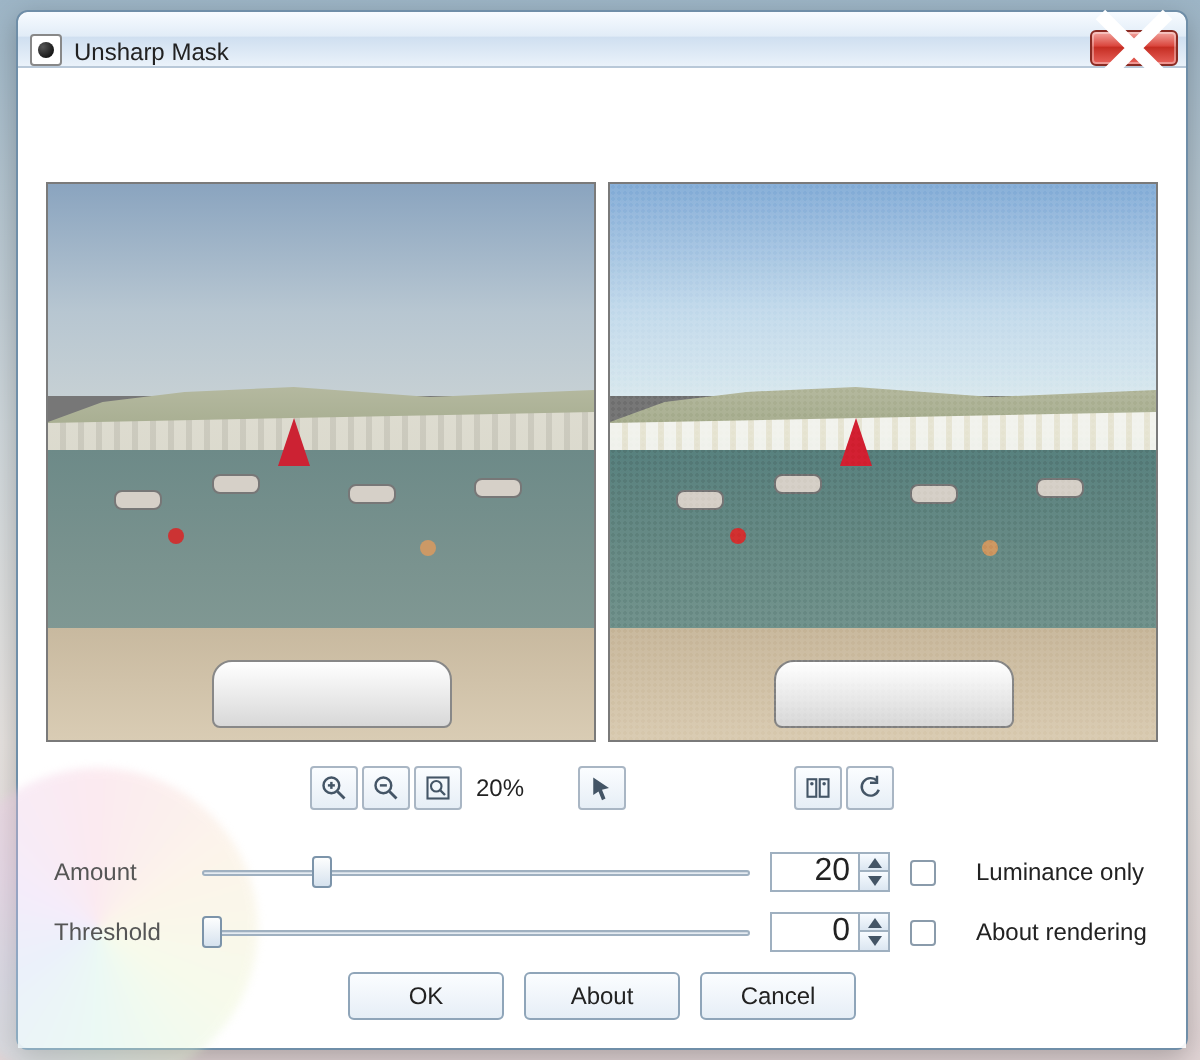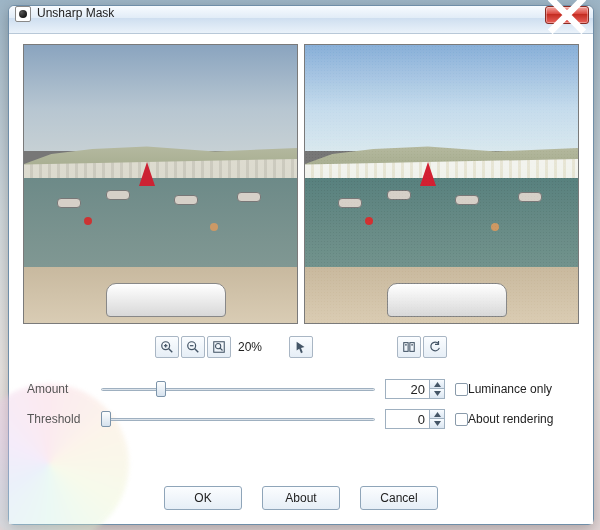--- a/index.html
+++ b/index.html
@@ -15,40 +15,40 @@
     border:1px solid #6f8ea8;
     border-radius:6px;
     box-shadow:0 4px 14px rgba(0,0,0,0.25);
     display:flex; flex-direction:column;
   }
   .titlebar {
     height:28px;
     background:linear-gradient(180deg,#f7fbff,#e1ecf7 45%,#cfdff0 46%,#eaf2fa);
     border-bottom:1px solid #b8c8d8;
     border-radius:6px 6px 0 0;
-    display:flex; align-items:flex-start; padding:0 4px 0 6px;
+    display:flex; align-items:flex-end; padding:0 4px 0 6px;
     font-size:12px; color:#222;
   }
   .titlebar .appicon {
     width:16px;height:16px;margin-right:6px;
     background:#fff; border:1px solid #888; border-radius:2px;
     display:flex;align-items:center;justify-content:center;
   }
   .titlebar .appicon::after{content:"";width:8px;height:8px;border-radius:50%;
     background:radial-gradient(circle at 30% 30%,#555,#000);}
   .titlebar .spacer{flex:1;}
   .closebtn{
     width:44px;height:18px;border-radius:3px;
     background:linear-gradient(180deg,#f3a6a0,#d9433a 45%,#c42c21 46%,#e8615a);
     border:1px solid #8a2b23;
     display:flex;align-items:center;justify-content:center;
     color:#fff;font-size:10px;font-weight:bold;line-height:1;
     box-shadow:inset 0 0 0 1px rgba(255,255,255,0.35);
   }
-  .content{flex:1;position:relative;background:rgba(255,255,255,0.92);}
+  .content{flex:1;position:relative;background:rgba(255,255,255,0.92);margin-top:47px;}
 
   .previews{
     position:absolute; left:14px; top:10px; right:14px; height:280px;
     display:flex; gap:6px;
   }
   .pv{
     flex:1; border:1px solid #7a7a7a; background:#777; position:relative; overflow:hidden;
   }
   
   .sky{position:absolute;inset:0 0 62% 0;
@@ -102,33 +102,33 @@
   .lbl{width:64px; color:#555;}
   .slider{flex:1; position:relative; height:18px;}
   .track{position:absolute; left:0; right:0; top:8px; height:3px;
     background:linear-gradient(180deg,#c9d3dd,#eef3f8); border:1px solid #9fb0c0; border-radius:2px;}
   .thumb{position:absolute; top:1px; width:10px;height:16px;
     background:linear-gradient(180deg,#fdfefe,#d6e2ee); border:1px solid #7c94aa; border-radius:2px;
     transform:translateX(-50%);}
   .spin{display:flex;}
   .spin input{
     width:44px;height:20px;border:1px solid #9fb0c0;border-right:none;
-    font-size:13px;text-align:right;padding:0 4px;color:#222;background:#fff;
+    font-size:16px;text-align:right;padding:0 4px;color:#222;background:#fff;
   }
   .spin .btns{display:flex;flex-direction:column;border:1px solid #9fb0c0;}
   .spin .btns div{width:14px;height:9px;background:linear-gradient(180deg,#f7fbff,#dbe6f1);
     display:flex;align-items:center;justify-content:center;}
   .spin .btns div:first-child{border-bottom:1px solid #9fb0c0;}
   .spin .btns svg{width:7px;height:5px;}
-  .chk{display:flex;align-items:center;gap:0;width:120px;}
+  .chk{display:flex;align-items:center;gap:20px;width:120px;}
   .chk .box{width:13px;height:13px;border:1px solid #8a9bab;background:#fff;border-radius:2px;}
 
   .buttons{
     position:absolute; left:0; right:0; bottom:14px;
-    display:flex; justify-content:center; gap:20px;
+    display:flex; justify-content:center; gap:10px;
   }
   .btn{
     min-width:78px; height:24px;
     border:1px solid #8fa5b9; border-radius:3px;
     background:linear-gradient(180deg,#fbfdff,#e6eef6);
     font-size:12px; color:#222;
     display:flex;align-items:center;justify-content:center;
   }
 
   

